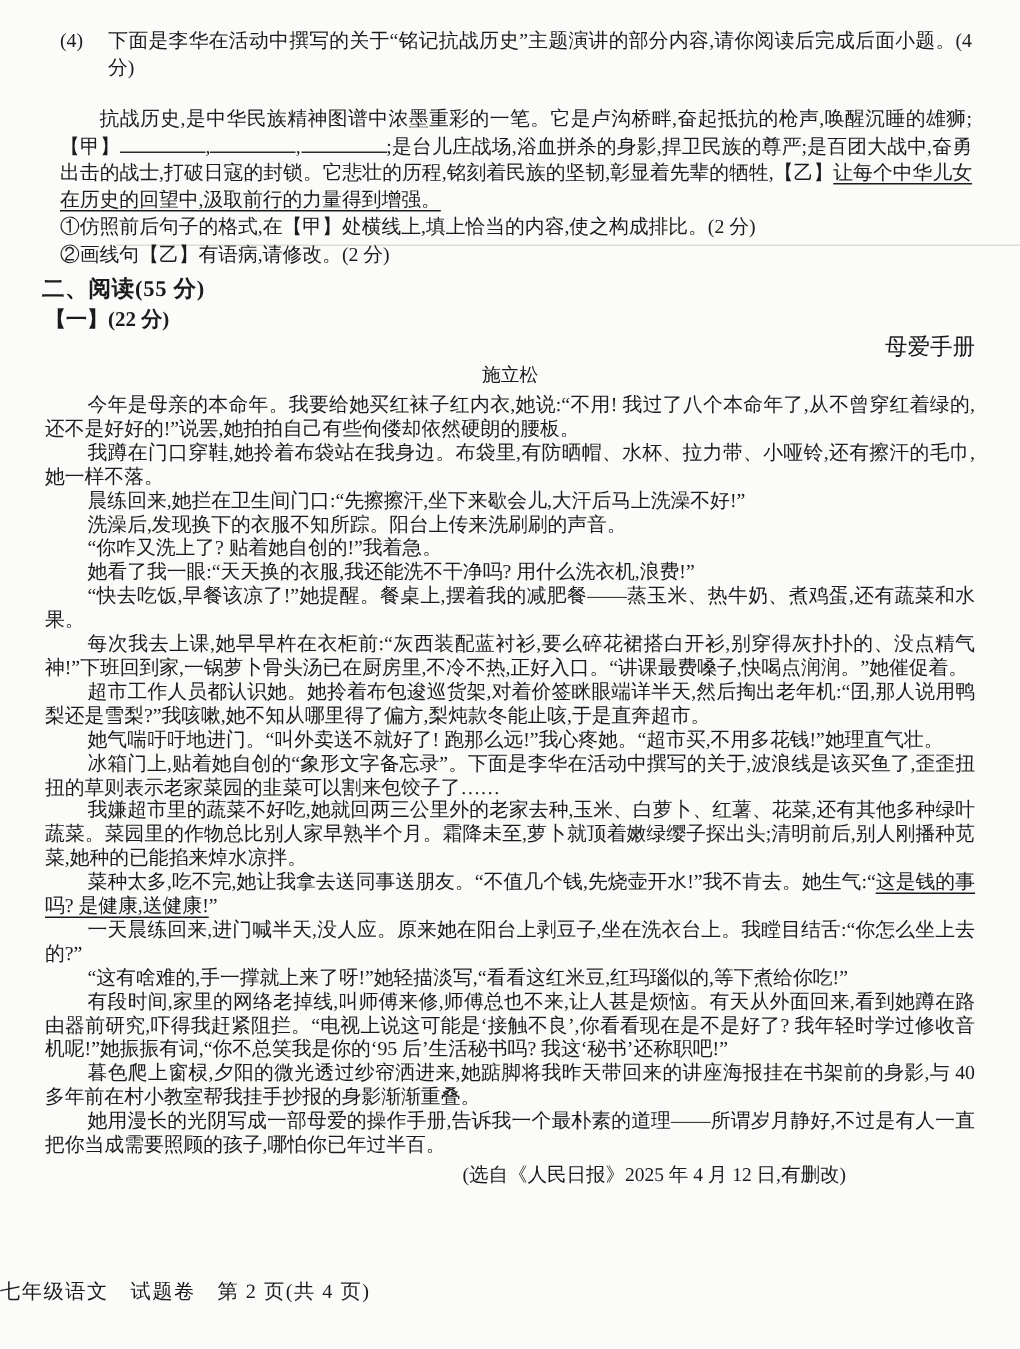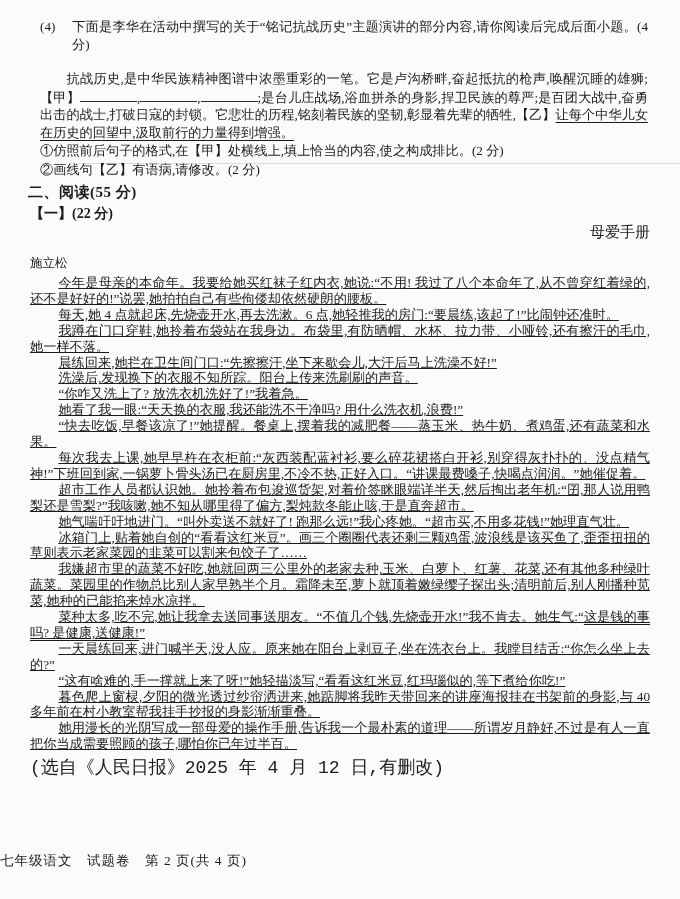--- a/index.html
+++ b/index.html
@@ -28,26 +28,26 @@
 
   
   .section-heading{
     margin:5px 0 0 -2px;
     font-size:15px;font-weight:bold;letter-spacing:.5px;font-family:Liberation Serif, serif;
   }
 
   
   .essay-part{margin-top:3px;text-align:left;font-size:14px;font-weight:bold;line-height:18px;}
   .essay-title{text-align:right;font-size:15px;font-weight:normal;line-height:19px;}
-  .essay-author{text-align:left;font-size:12.5px;line-height:17px;margin-top:13px;}
+  .essay-author{text-align:center;font-size:12.5px;line-height:17px;}
 
   
-  .essay-body{margin-top:3px;font-size:13.2px;line-height:15.9px;text-align:justify;text-decoration:underline;}
+  .essay-body{margin-top:3px;font-size:13.2px;line-height:15.9px;text-align:justify;}
   .essay-body p.para{margin:0;text-indent:2.15em;}
-  .attribution{margin-top:3px;text-align:left;padding-right:86px;font-size:18px;font-family:Liberation Mono, monospace;}
+  .attribution{margin-top:3px;text-align:right;padding-right:86px;font-size:13px;}
 
   .footer{
     position:absolute;left:0;top:852px;width:680px;
     text-align:left;font-size:13.5px;letter-spacing:1px;
   }
 
   
   .artifact-line{
     position:absolute;left:78px;top:163px;width:602px;height:1px;
     background:#dcdcd8;
@@ -71,35 +71,35 @@
     </div>
 
     <div class="section-heading">二、阅读(55 分)</div>
 
     <div class="essay-part">【一】(22 分)</div>
     <div class="essay-title">母爱手册</div>
     <div class="essay-author">施立松</div>
 
     <div class="essay-body">
         <p class="para"><span>今年是母亲的本命年。我要给她买红袜子红内衣,她说:“不用! 我过了八个本命年了,从不曾穿红着绿的,还不是好好的!”说罢,她拍拍自己有些佝偻却依然硬朗的腰板。</span></p>
-        <p class="para"><span>每天,她 4 点就起床,先烧壶开水,再去洗漱。6 点,她轻推我的房门:“要晨练,该起了!”比闹钟还准时。</span></p>
         <p class="para"><span>我蹲在门口穿鞋,她拎着布袋站在我身边。布袋里,有防晒帽、水杯、拉力带、小哑铃,还有擦汗的毛巾,她一样不落。</span></p>
         <p class="para"><span>晨练回来,她拦在卫生间门口:“先擦擦汗,坐下来歇会儿,大汗后马上洗澡不好!”</span></p>
         <p class="para"><span>洗澡后,发现换下的衣服不知所踪。阳台上传来洗刷刷的声音。</span></p>
-        <p class="para"><span>“你咋又洗上了? 放洗衣机洗好了!”我着急。</span></p>
+        <p class="para"><span>“你咋又洗上了? 贴着她自创的!”我着急。</span></p>
         <p class="para"><span>她看了我一眼:“天天换的衣服,我还能洗不干净吗? 用什么洗衣机,浪费!”</span></p>
         <p class="para"><span>“快去吃饭,早餐该凉了!”她提醒。餐桌上,摆着我的减肥餐——蒸玉米、热牛奶、煮鸡蛋,还有蔬菜和水果。</span></p>
         <p class="para"><span>每次我去上课,她早早杵在衣柜前:“灰西装配蓝衬衫,要么碎花裙搭白开衫,别穿得灰扑扑的、没点精气神!”下班回到家,一锅萝卜骨头汤已在厨房里,不冷不热,正好入口。“讲课最费嗓子,快喝点润润。”她催促着。</span></p>
         <p class="para"><span>超市工作人员都认识她。她拎着布包逡巡货架,对着价签眯眼端详半天,然后掏出老年机:“囝,那人说用鸭梨还是雪梨?”我咳嗽,她不知从哪里得了偏方,梨炖款冬能止咳,于是直奔超市。</span></p>
         <p class="para"><span>她气喘吁吁地进门。“叫外卖送不就好了! 跑那么远!”我心疼她。“超市买,不用多花钱!”她理直气壮。</span></p>
-        <p class="para"><span>冰箱门上,贴着她自创的“看看这红米豆”。画三个圈圈代表还剩三颗鸡蛋,波浪线是该买鱼了,歪歪扭扭的草则表示老家菜园的韭菜可以割来包饺子了……</span></p>
+        <p class="para"><span>冰箱门上,贴着她自创的“象形文字备忘录”。下面是李华在活动中撰写的关于,波浪线是该买鱼了,歪歪扭扭的草则表示老家菜园的韭菜可以割来包饺子了……</span></p>
         <p class="para"><span>我嫌超市里的蔬菜不好吃,她就回两三公里外的老家去种,玉米、白萝卜、红薯、花菜,还有其他多种绿叶蔬菜。菜园里的作物总比别人家早熟半个月。霜降未至,萝卜就顶着嫩绿缨子探出头;清明前后,别人刚播种苋菜,她种的已能掐来焯水凉拌。</span></p>
         <p class="para"><span>菜种太多,吃不完,她让我拿去送同事送朋友。“不值几个钱,先烧壶开水!”我不肯去。她生气:“</span><span class="ul">这是钱的事吗? 是健康,送健康!</span><span>”</span></p>
         <p class="para"><span>一天晨练回来,进门喊半天,没人应。原来她在阳台上剥豆子,坐在洗衣台上。我瞠目结舌:“你怎么坐上去的?”</span></p>
         <p class="para"><span>“这有啥难的,手一撑就上来了呀!”她轻描淡写,“看看这红米豆,红玛瑙似的,等下煮给你吃!”</span></p>
+        <p class="para"><span>有段时间,家里的网络老掉线,叫师傅来修,师傅总也不来,让人甚是烦恼。有天从外面回来,看到她蹲在路由器前研究,吓得我赶紧阻拦。“电视上说这可能是‘接触不良’,你看看现在是不是好了? 我年轻时学过修收音机呢!”她振振有词,“你不总笑我是你的‘95 后’生活秘书吗? 我这‘秘书’还称职吧!”</span></p>
         <p class="para"><span>暮色爬上窗棂,夕阳的微光透过纱帘洒进来,她踮脚将我昨天带回来的讲座海报挂在书架前的身影,与 40 多年前在村小教室帮我挂手抄报的身影渐渐重叠。</span></p>
         <p class="para"><span>她用漫长的光阴写成一部母爱的操作手册,告诉我一个最朴素的道理——所谓岁月静好,不过是有人一直把你当成需要照顾的孩子,哪怕你已年过半百。</span></p>
       </div>
 
     <div class="attribution">(选自《人民日报》2025 年 4 月 12 日,有删改)</div>
   </div>
 
   <div class="footer">七年级语文　试题卷　第 2 页(共 4 页)</div>
 </div>
 

